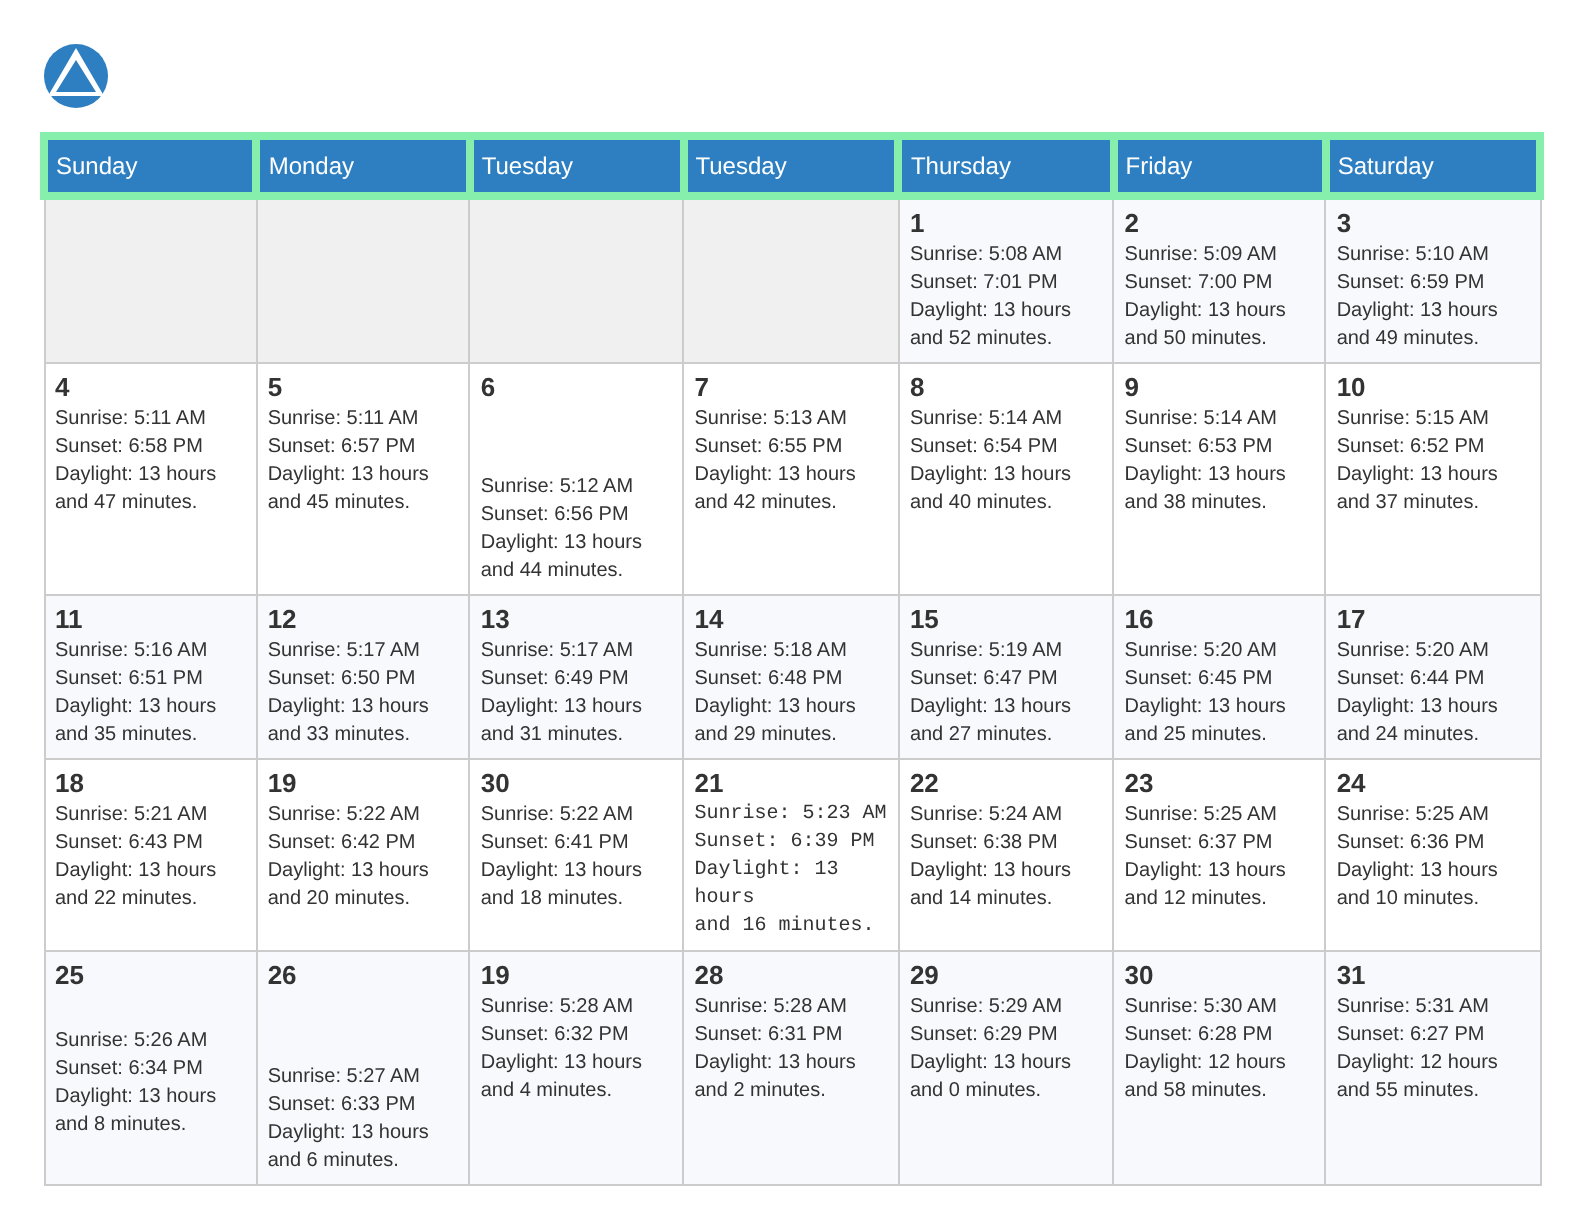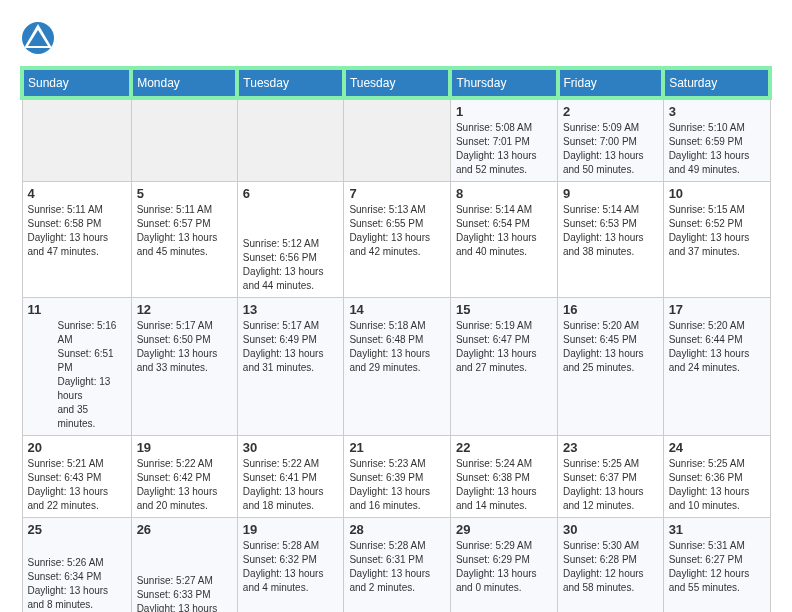--- a/index.html
+++ b/index.html
@@ -195,21 +195,21 @@
           <span class="day-number">10</span>
           <div class="day-info" style="white-space: pre-line;">Sunrise: 5:15 AM
 Sunset: 6:52 PM
 Daylight: 13 hours
 and 37 minutes.</div>
         </td>
       </tr>
       <tr>
         <td>
           <span class="day-number">11</span>
-          <div class="day-info" style="white-space: pre-line; margin-left: 30px;">Sunrise: 5:16 AM
+          <div class="day-info" style="white-space: pre-line;">Sunrise: 5:16 AM
 Sunset: 6:51 PM
 Daylight: 13 hours
 and 35 minutes.</div>
         </td>
         <td>
           <span class="day-number">12</span>
           <div class="day-info" style="white-space: pre-line;">Sunrise: 5:17 AM
 Sunset: 6:50 PM
 Daylight: 13 hours
 and 33 minutes.</div>
@@ -245,21 +245,21 @@
         <td>
           <span class="day-number">17</span>
           <div class="day-info" style="white-space: pre-line;">Sunrise: 5:20 AM
 Sunset: 6:44 PM
 Daylight: 13 hours
 and 24 minutes.</div>
         </td>
       </tr>
       <tr>
         <td>
-          <span class="day-number">20</span>
+          <span class="day-number">18</span>
           <div class="day-info" style="white-space: pre-line;">Sunrise: 5:21 AM
 Sunset: 6:43 PM
 Daylight: 13 hours
 and 22 minutes.</div>
         </td>
         <td>
           <span class="day-number">19</span>
           <div class="day-info" style="white-space: pre-line;">Sunrise: 5:22 AM
 Sunset: 6:42 PM
 Daylight: 13 hours
@@ -267,21 +267,21 @@
         </td>
         <td>
           <span class="day-number">30</span>
           <div class="day-info" style="white-space: pre-line;">Sunrise: 5:22 AM
 Sunset: 6:41 PM
 Daylight: 13 hours
 and 18 minutes.</div>
         </td>
         <td>
           <span class="day-number">21</span>
-          <div class="day-info" style="white-space: pre-line;">Sunrise: 5:23 AM
+          <div class="day-info" style="white-space: pre-line; font-family: Liberation Mono, monospace;">Sunrise: 5:23 AM
 Sunset: 6:39 PM
 Daylight: 13 hours
 and 16 minutes.</div>
         </td>
         <td>
           <span class="day-number">22</span>
           <div class="day-info" style="white-space: pre-line;">Sunrise: 5:24 AM
 Sunset: 6:38 PM
 Daylight: 13 hours
 and 14 minutes.</div>

